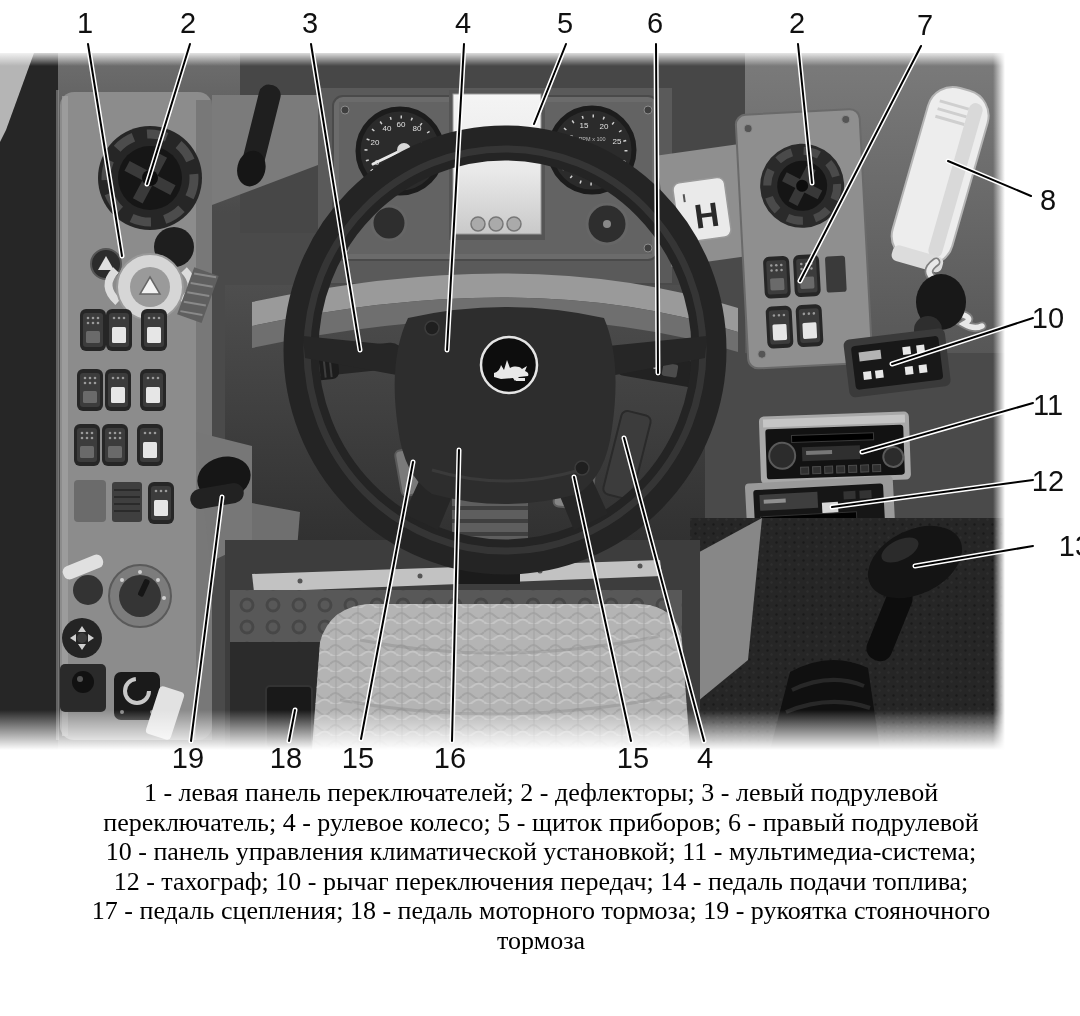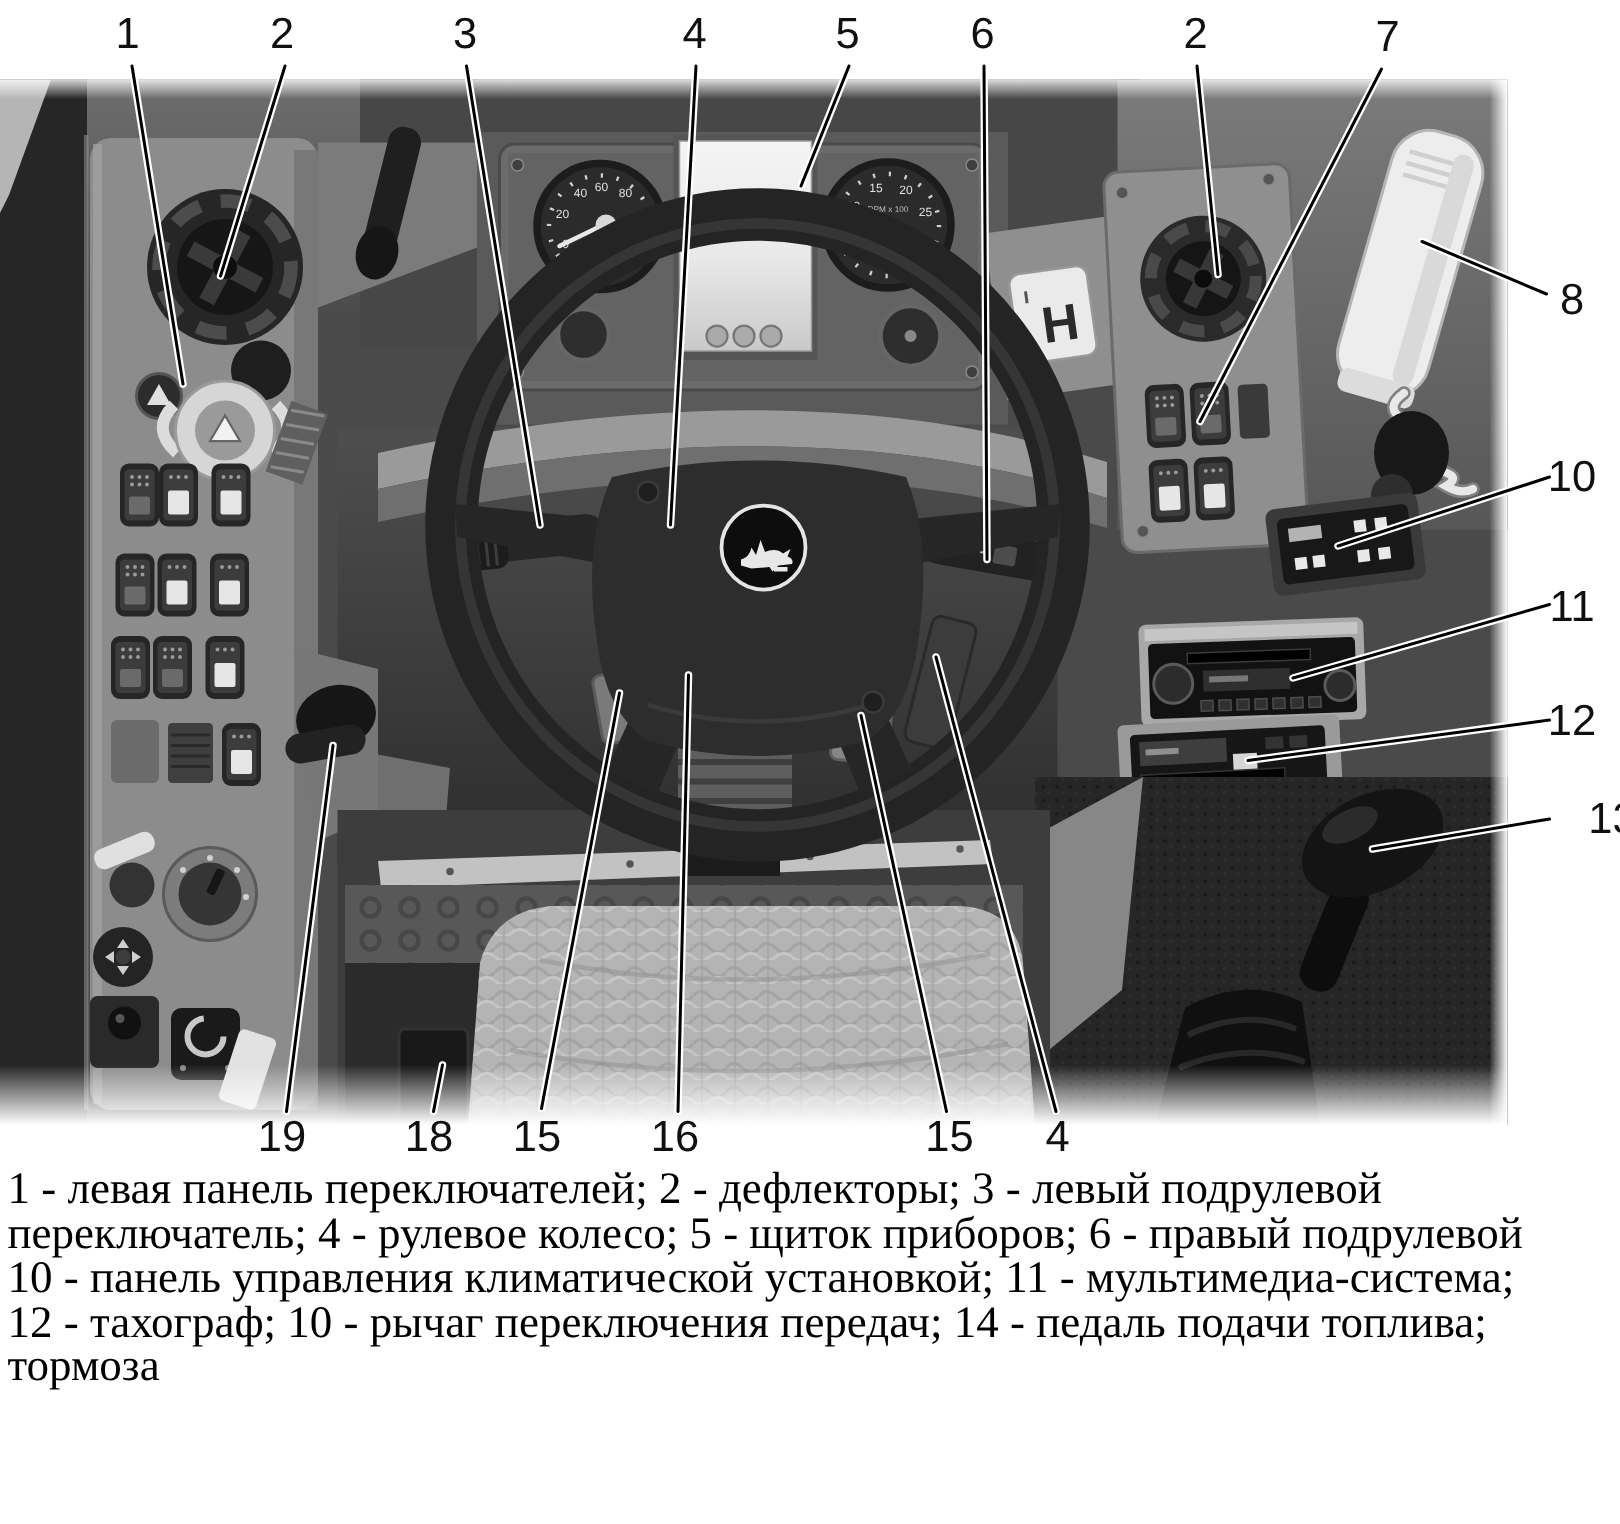--- a/index.html
+++ b/index.html
@@ -2,21 +2,21 @@
 <html><head>
 <meta charset="utf-8">
 <style>
   html,body{margin:0;padding:0;background:#fff;}
   .stage{position:relative;width:1080px;height:1016px;background:#fff;overflow:hidden;
          font-family:"Liberation Sans",sans-serif;}
   .photo-svg{position:absolute;left:0;top:0;}
   .co{position:absolute;transform:translateX(-50%);font:29px "Liberation Sans",sans-serif;
       color:#101010;white-space:nowrap;}
   .caption{position:absolute;left:5px;top:778px;width:1072px;color:#000;
-           font-family:"Liberation Serif",serif;font-size:30px;line-height:29.5px;}
+           font-family:"Liberation Serif",serif;font-size:26px;line-height:29.5px;text-align:center;}
   .caption div{white-space:nowrap;}
   .halo{stroke:#fff;stroke-width:5;fill:none;stroke-linecap:round;}
   .ink{stroke:#000;stroke-width:2;fill:none;stroke-linecap:round;}
   text{font-family:"Liberation Sans",sans-serif;}
 </style>
 </head>
 <body>
 
 <div class="stage">
 
@@ -486,16 +486,17 @@
 <div class="co" style="left:358px;top:742px">15</div>
 <div class="co" style="left:450px;top:742px">16</div>
 <div class="co" style="left:633px;top:742px">15</div>
 <div class="co" style="left:705px;top:742px">4</div>
 
 <div class="caption">
   <div>1 - левая панель переключателей; 2 - дефлекторы; 3 - левый подрулевой</div>
   <div>переключатель; 4 - рулевое колесо; 5 - щиток приборов; 6 - правый подрулевой</div>
   <div>10 - панель управления климатической установкой; 11 - мультимедиа-система;</div>
   <div>12 - тахограф; 10 - рычаг переключения передач; 14 - педаль подачи топлива;</div>
+  <div>17 - педаль сцепления; 18 - педаль моторного тормоза; 19 - рукоятка стояночного</div>
   <div>тормоза</div>
 </div>
 
 </div>
 
 </body></html>

